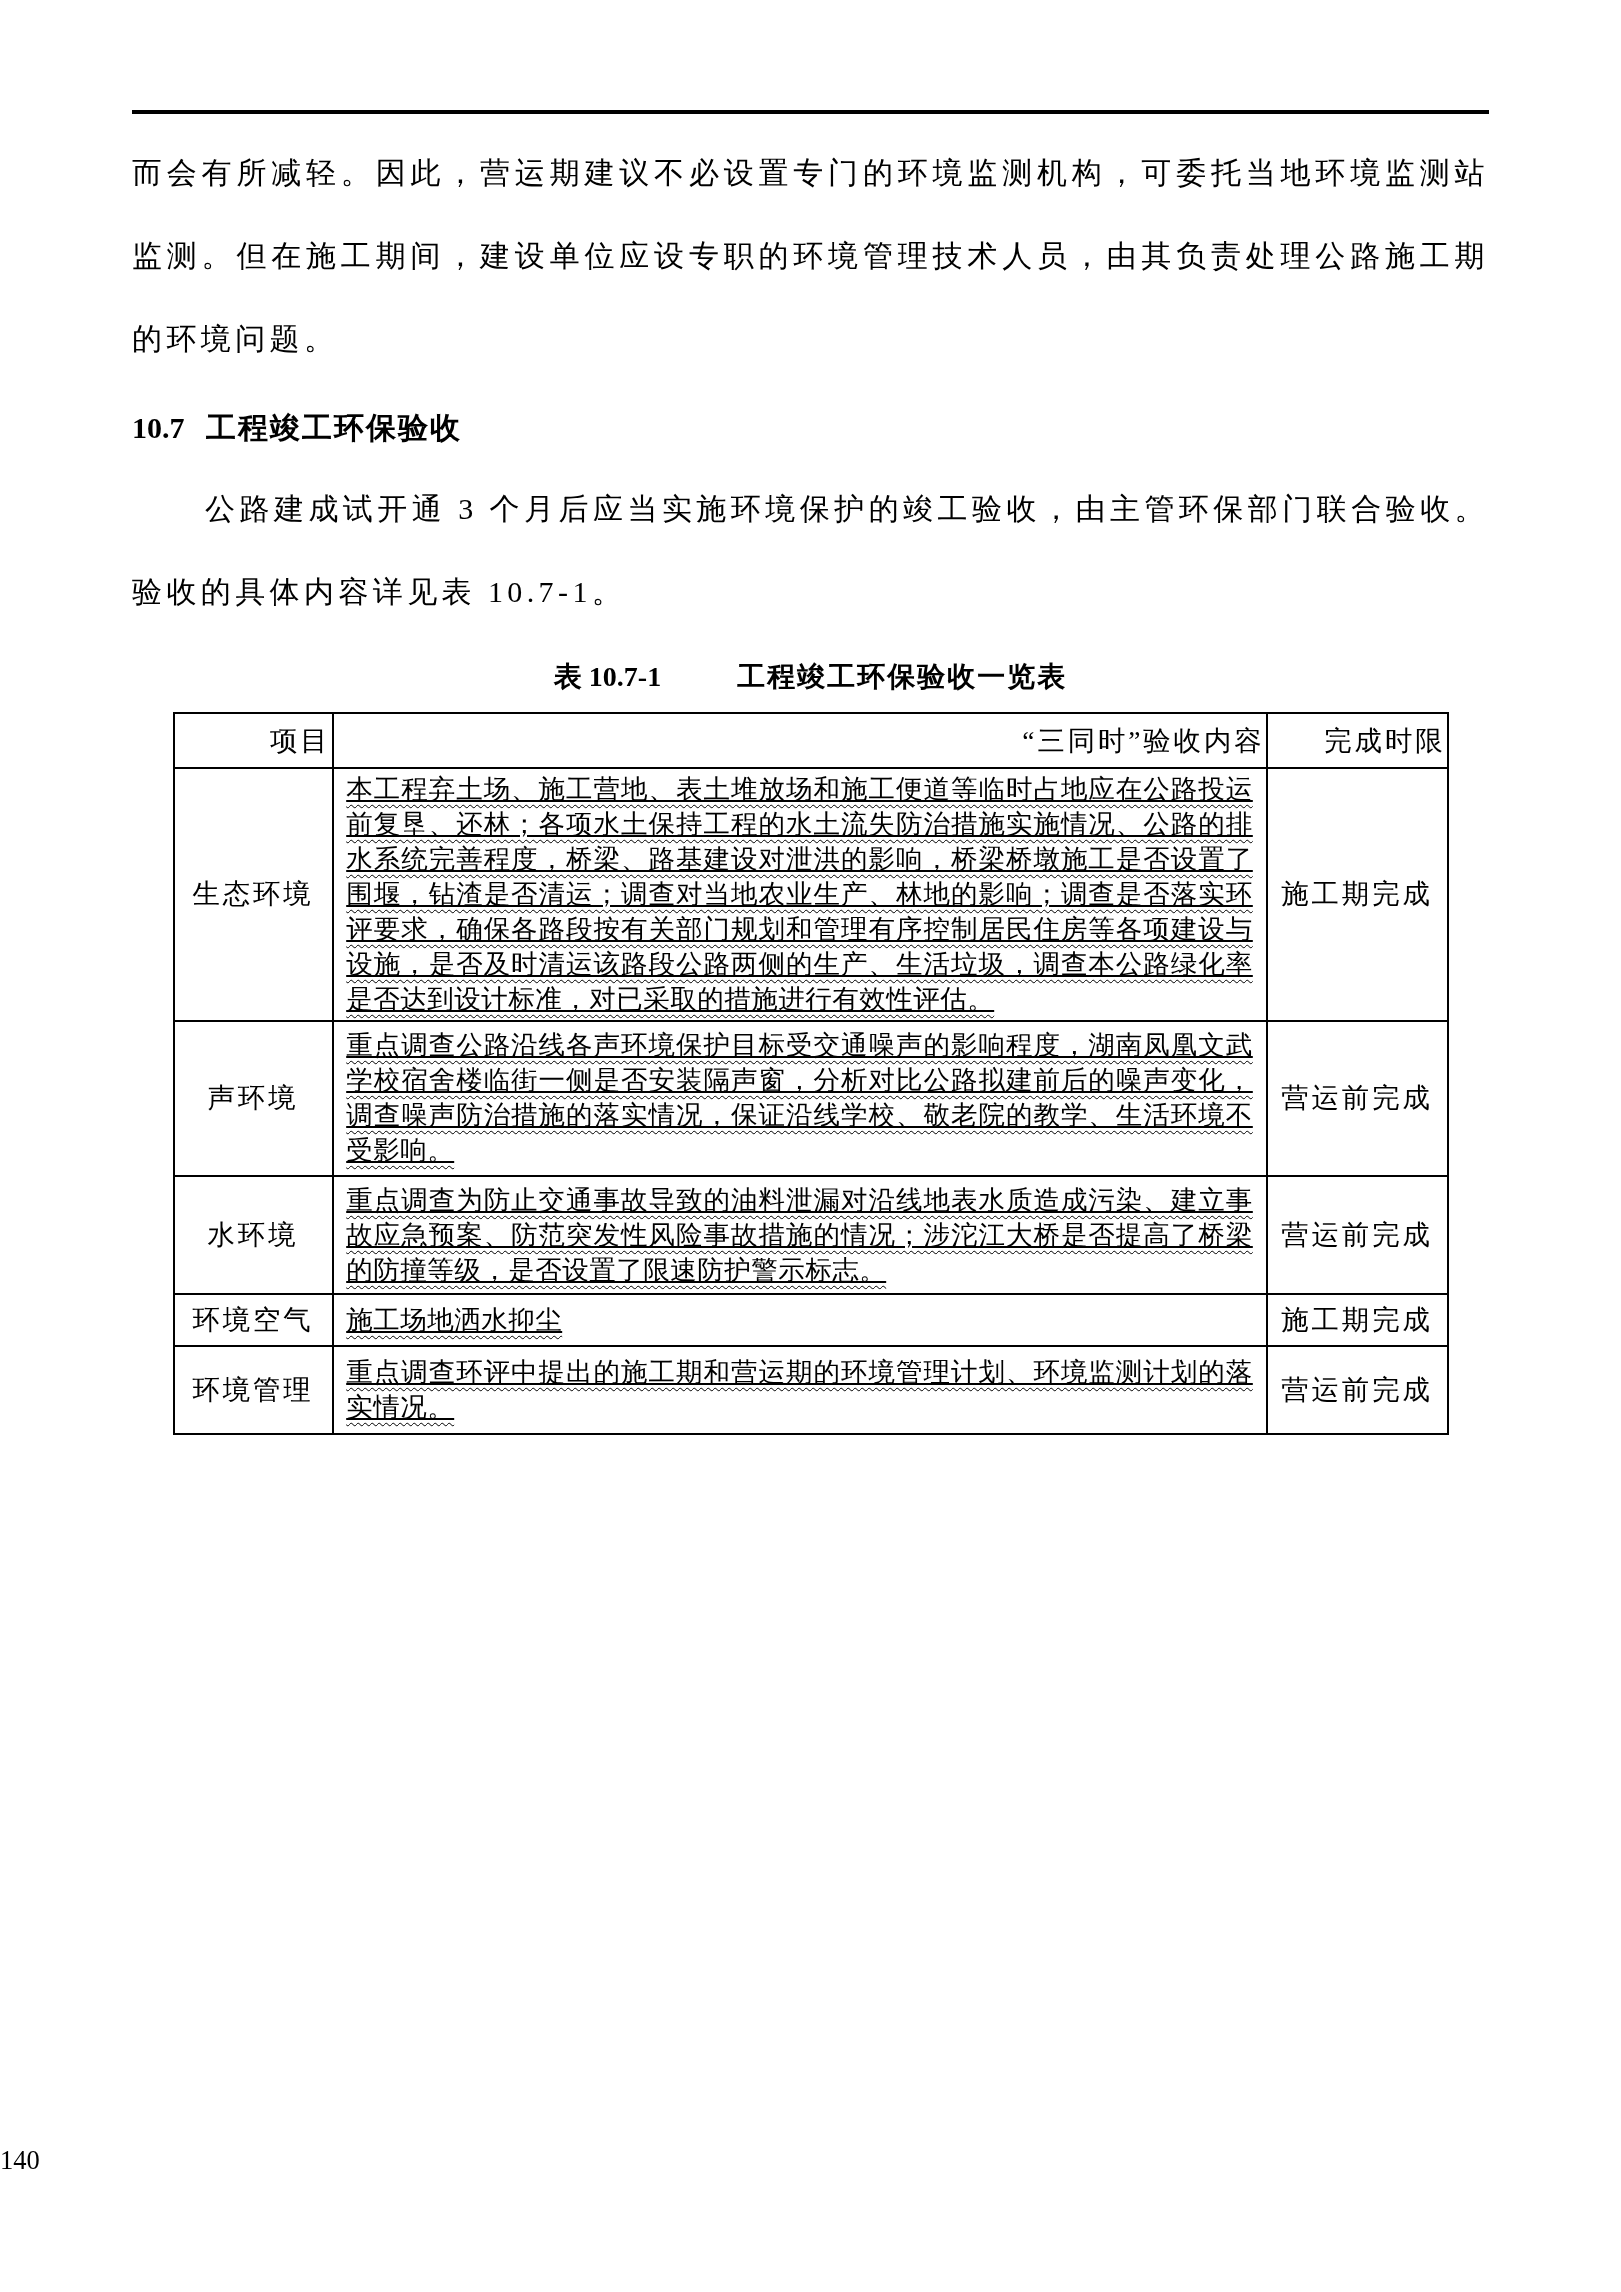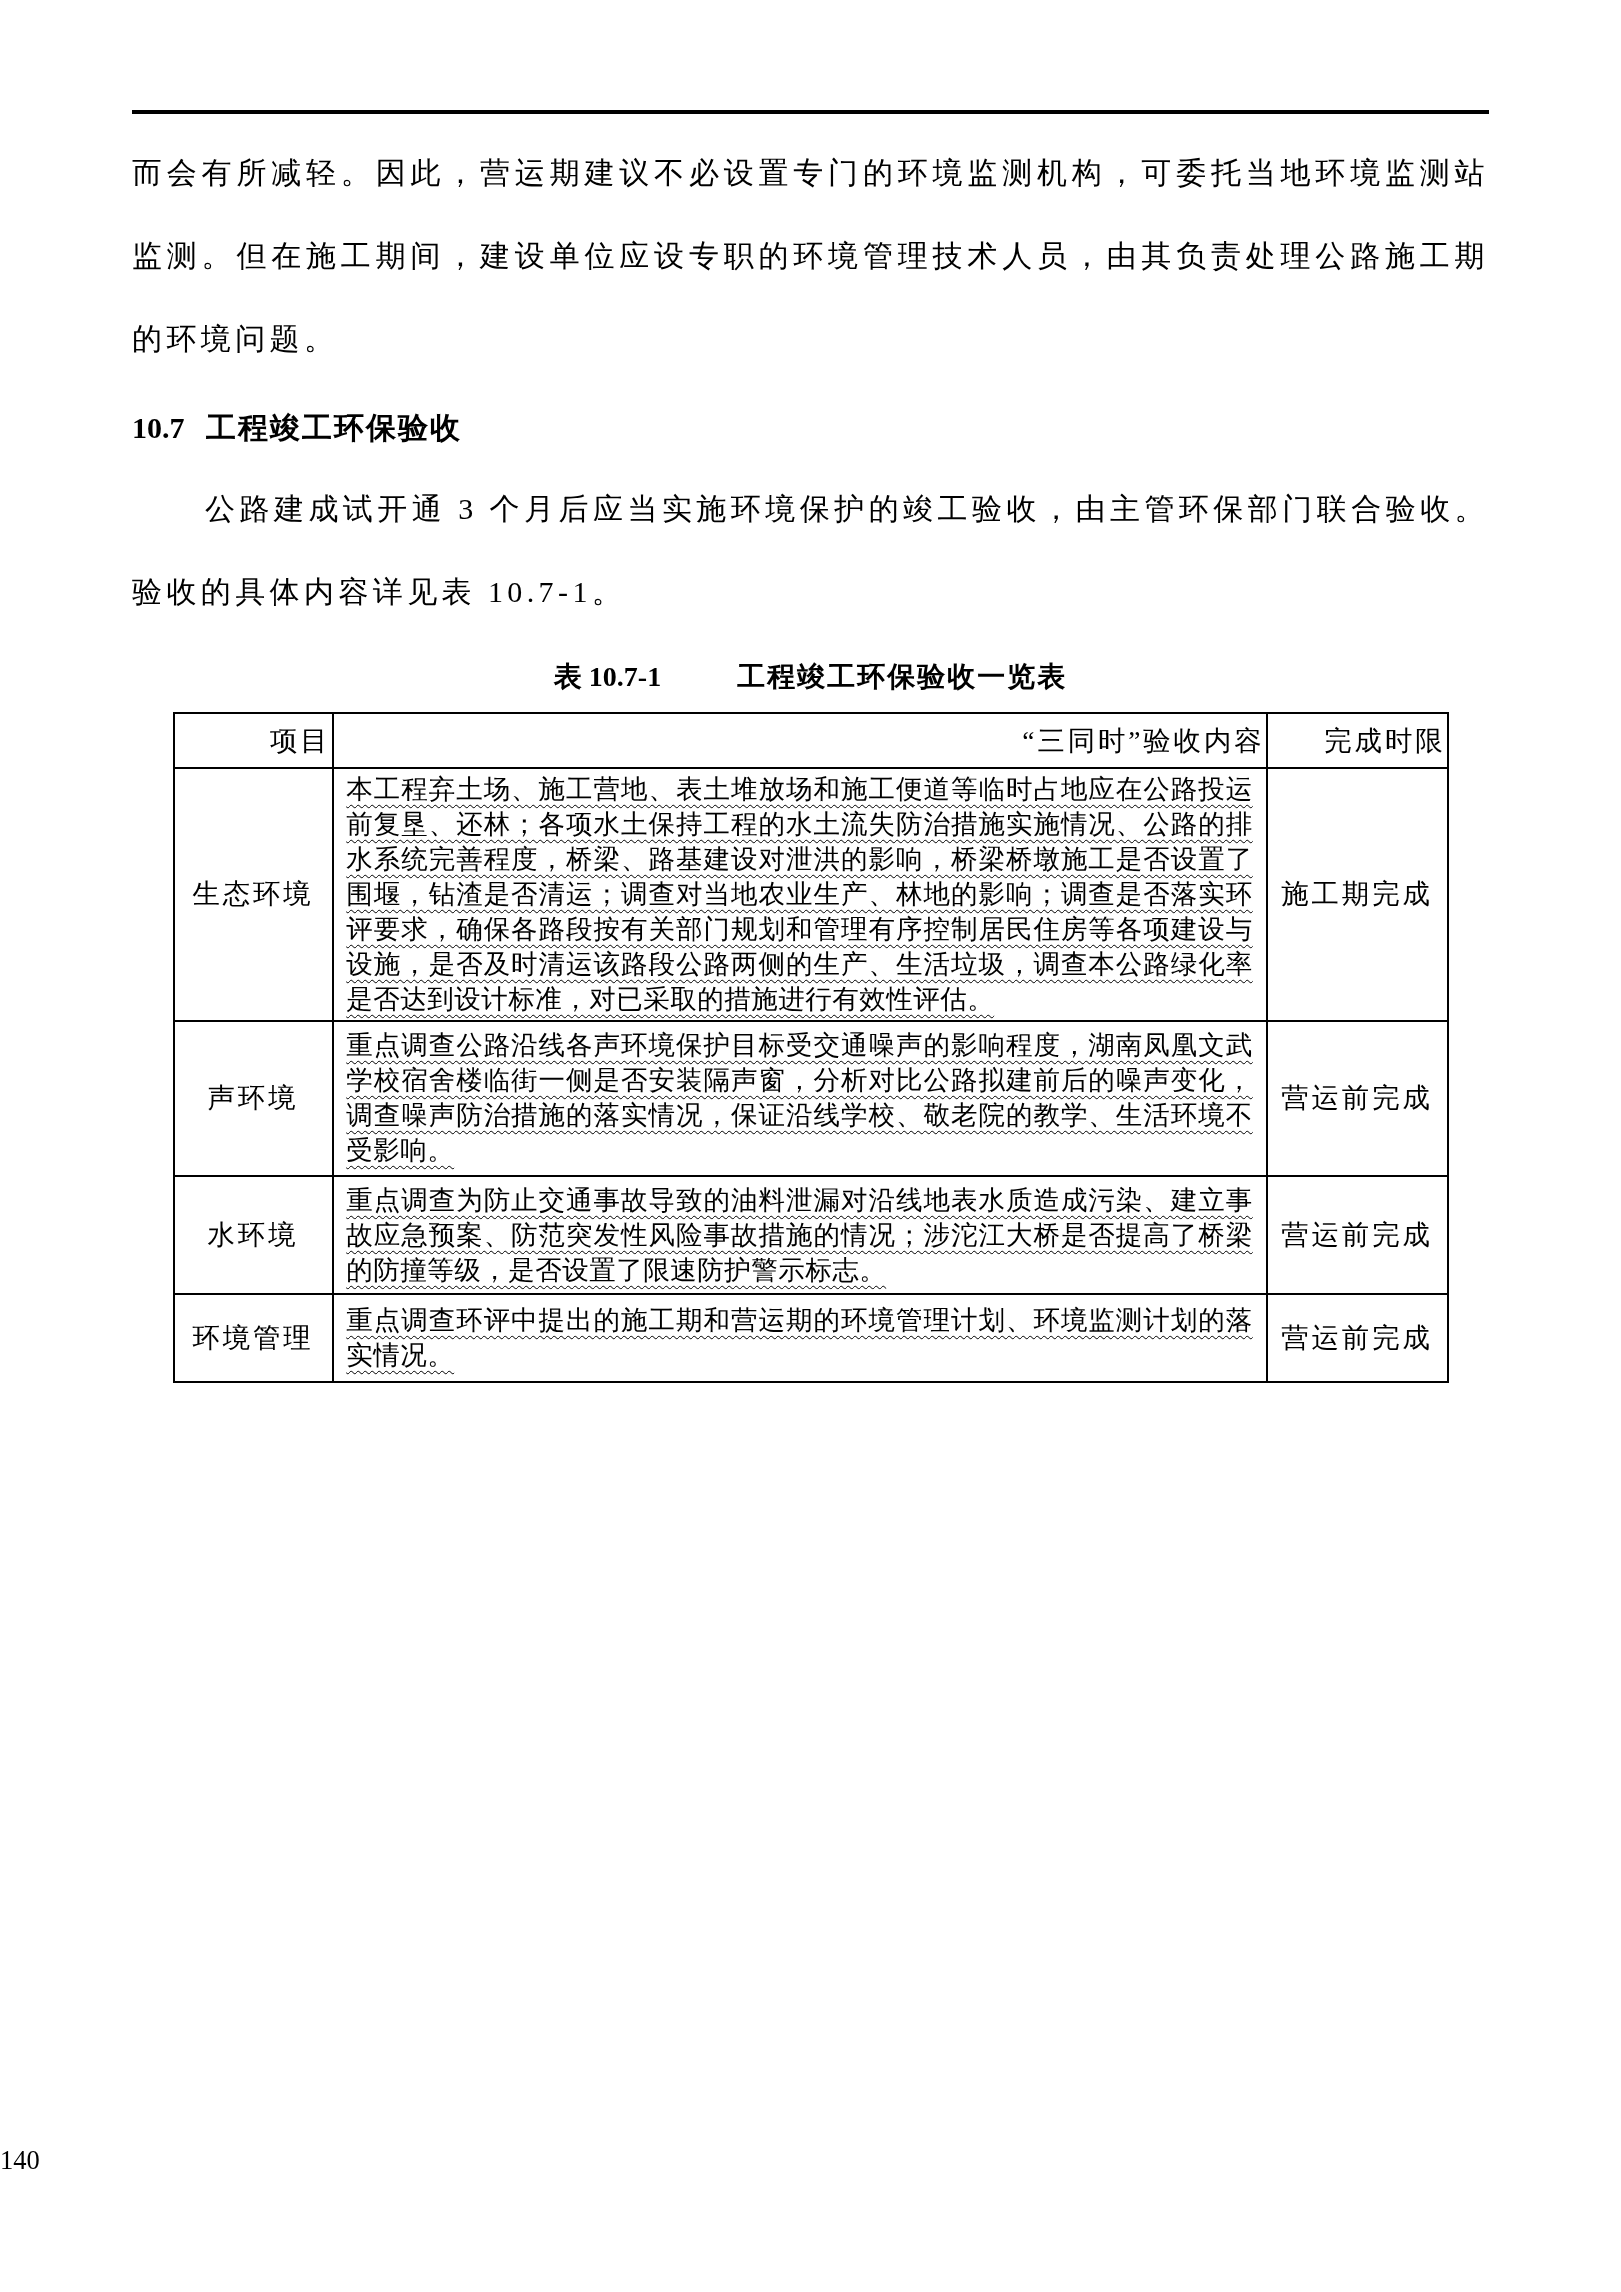--- a/index.html
+++ b/index.html
@@ -60,21 +60,21 @@
     border-bottom:2.9px solid #000;
   }
   col.c-item{width:159px;}
   col.c-content{width:934px;}
   col.c-deadline{width:181px;}
   td.item-cell, td.deadline-cell{
     text-align:center;font-size:27.4px;letter-spacing:2.9px;
   }
   td.content-cell{
     padding:2.9px 12.7px;font-size:26.5px;line-height:35px;letter-spacing:0.5px;
-    text-align:justify;text-justify:inter-character;
+    text-align:justify;text-justify:inter-character;text-decoration:underline;
   }
   td.content-cell span{
     text-decoration:underline;
     text-decoration-style:wavy;
     text-decoration-thickness:1px;
     text-underline-offset:5.9px;
   }
   tr.r1 td{height:242px;}
   tr.r2 td{height:147px;}
   tr.r3 td{height:111px;}
@@ -128,20 +128,25 @@
       <tr class="r2">
         <td class="item-cell">声环境</td>
         <td class="content-cell"><span>重点调查公路沿线各声环境保护目标受交通噪声的影响程度，湖南凤凰文武学校宿舍楼临街一侧是否安装隔声窗，分析对比公路拟建前后的噪声变化，调查噪声防治措施的落实情况，保证沿线学校、敬老院的教学、生活环境不受影响。</span></td>
         <td class="deadline-cell">营运前完成</td>
       </tr>
       <tr class="r3">
         <td class="item-cell">水环境</td>
         <td class="content-cell"><span>重点调查为防止交通事故导致的油料泄漏对沿线地表水质造成污染、建立事故应急预案、防范突发性风险事故措施的情况；涉沱江大桥是否提高了桥梁的防撞等级，是否设置了限速防护警示标志。</span></td>
         <td class="deadline-cell">营运前完成</td>
       </tr>
+      <tr class="r4">
+        <td class="item-cell">环境空气</td>
+        <td class="content-cell"><span>施工场地洒水抑尘</span></td>
+        <td class="deadline-cell">施工期完成</td>
+      </tr>
       <tr class="r5">
         <td class="item-cell">环境管理</td>
         <td class="content-cell"><span>重点调查环评中提出的施工期和营运期的环境管理计划、环境监测计划的落实情况。</span></td>
         <td class="deadline-cell">营运前完成</td>
       </tr>
     </tbody>
   </table>
 
 </div>
 

